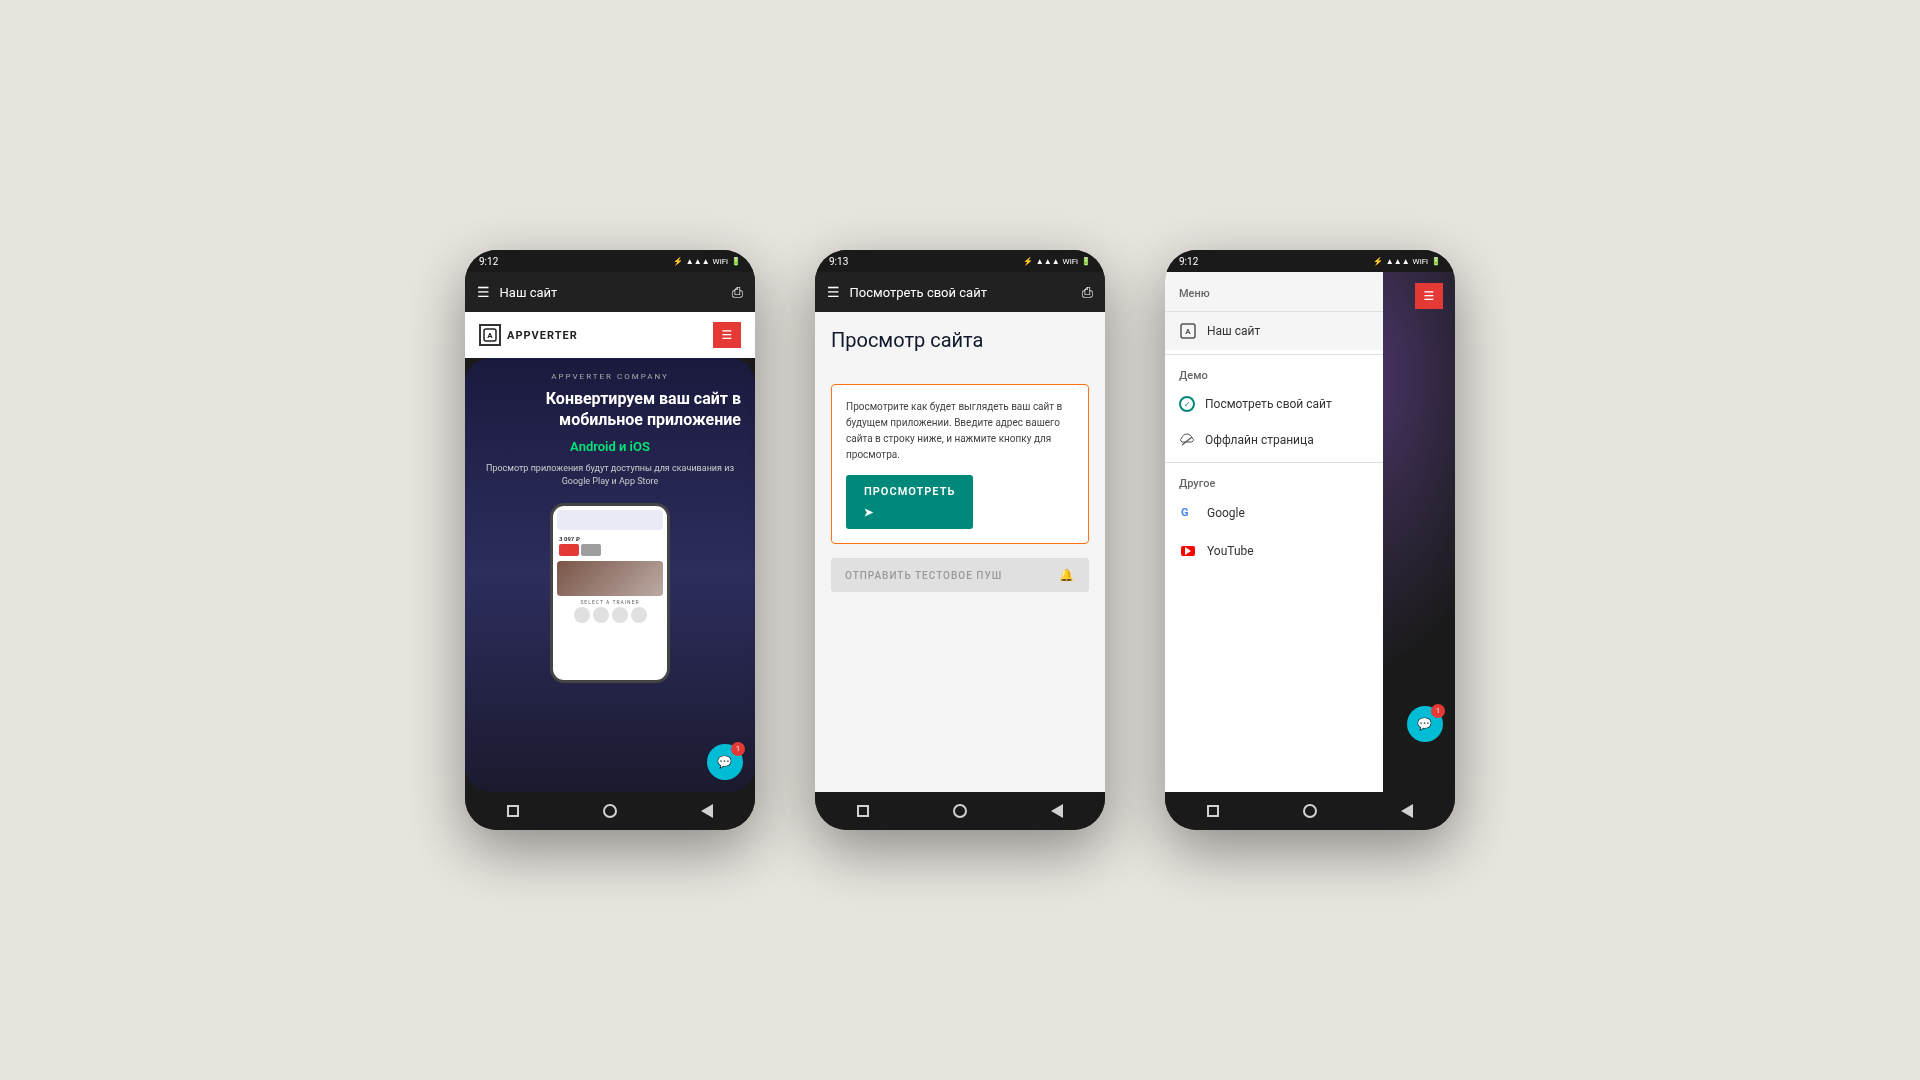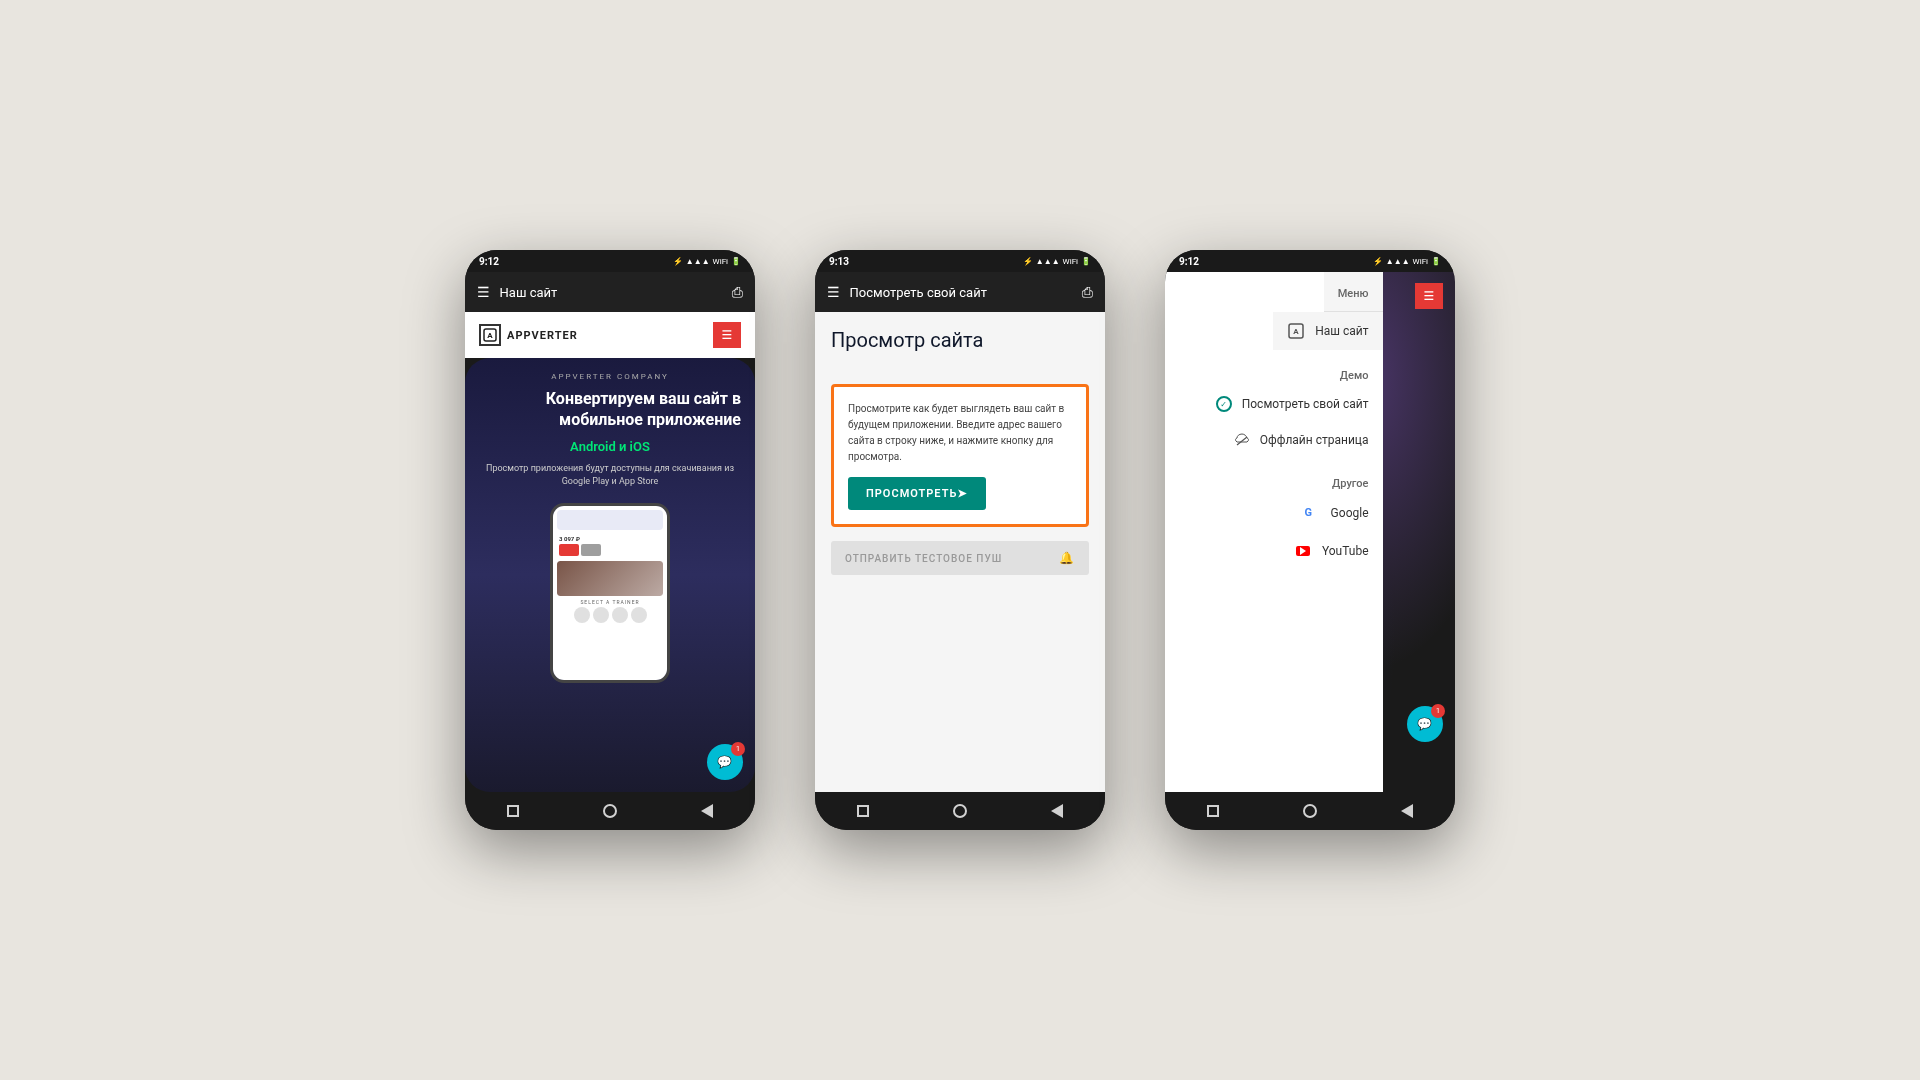--- a/index.html
+++ b/index.html
@@ -36,21 +36,21 @@
       align-items: center;
       justify-content: space-between;
       padding: 4px 14px;
       height: 22px;
       flex-shrink: 0;
     }
 
     .status-time {
       color: white;
       font-size: 10px;
-      font-weight: 700;
+      font-weight: 400;
     }
 
     .status-icons {
       display: flex;
       align-items: center;
       gap: 3px;
     }
 
     .status-icon-item {
       color: white;
@@ -290,21 +290,21 @@
 
     .page-title {
       font-size: 20px;
       font-weight: 400;
       color: #0f172a;
       margin-bottom: 32px;
     }
 
     .description-card {
       background: white;
-      border: 3px solid #f97316;
+      border: 1px solid #f97316;
       border-radius: 4px;
       padding: 14px;
       margin-bottom: 14px;
     }
 
     .desc-text {
       font-size: 10px;
       color: #444;
       line-height: 1.6;
       margin-bottom: 12px;
@@ -337,22 +337,24 @@
     .preview-btn {
       background: #00897b;
       color: white;
       padding: 10px 18px;
       border-radius: 3px;
       font-size: 11px;
       font-weight: 600;
       letter-spacing: 1px;
       display: flex;
       align-items: flex-start;
+      gap: 8px;
       cursor: pointer;
       display: inline-flex;
+      flex-direction: column;
     }
 
     .push-btn {
       background: #e0e0e0;
       color: #999;
       padding: 10px 14px;
       border-radius: 3px;
       font-size: 10px;
       font-weight: 500;
       letter-spacing: 1px;
@@ -420,21 +422,20 @@
     .drawer {
       position: absolute;
       top: 0;
       left: 0;
       width: 75%;
       height: 100%;
       background: white;
       z-index: 10;
       display: flex;
       flex-direction: column;
-      align-items: flex-end;
     }
 
     .drawer-header {
       background: #f5f5f5;
       padding: 10px 14px;
       border-bottom: 1px solid #e0e0e0;
     }
 
     .drawer-menu-label {
       font-size: 11px;

